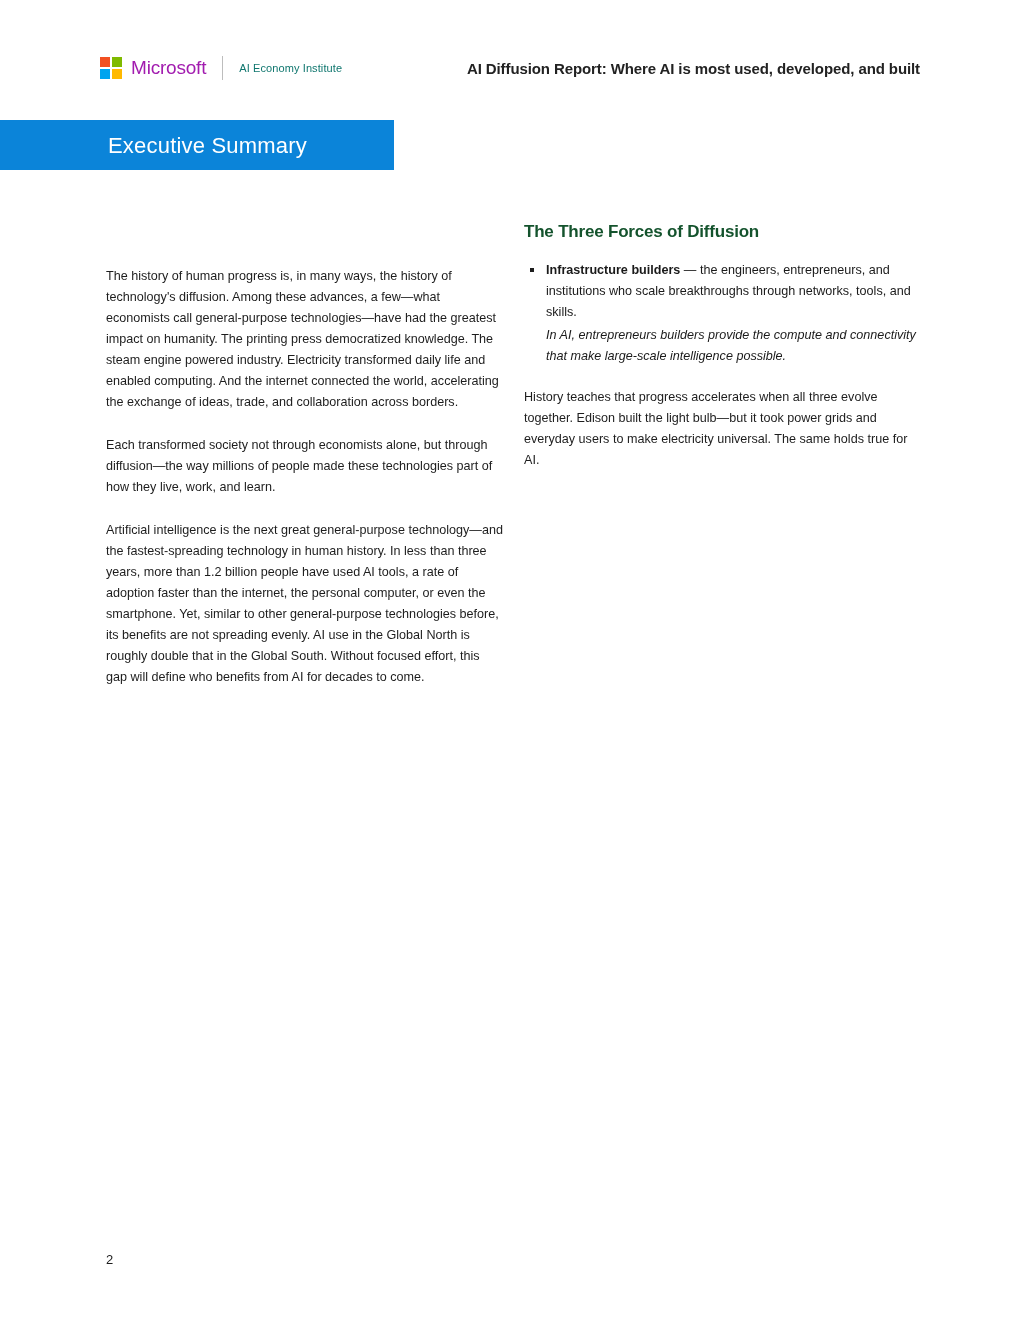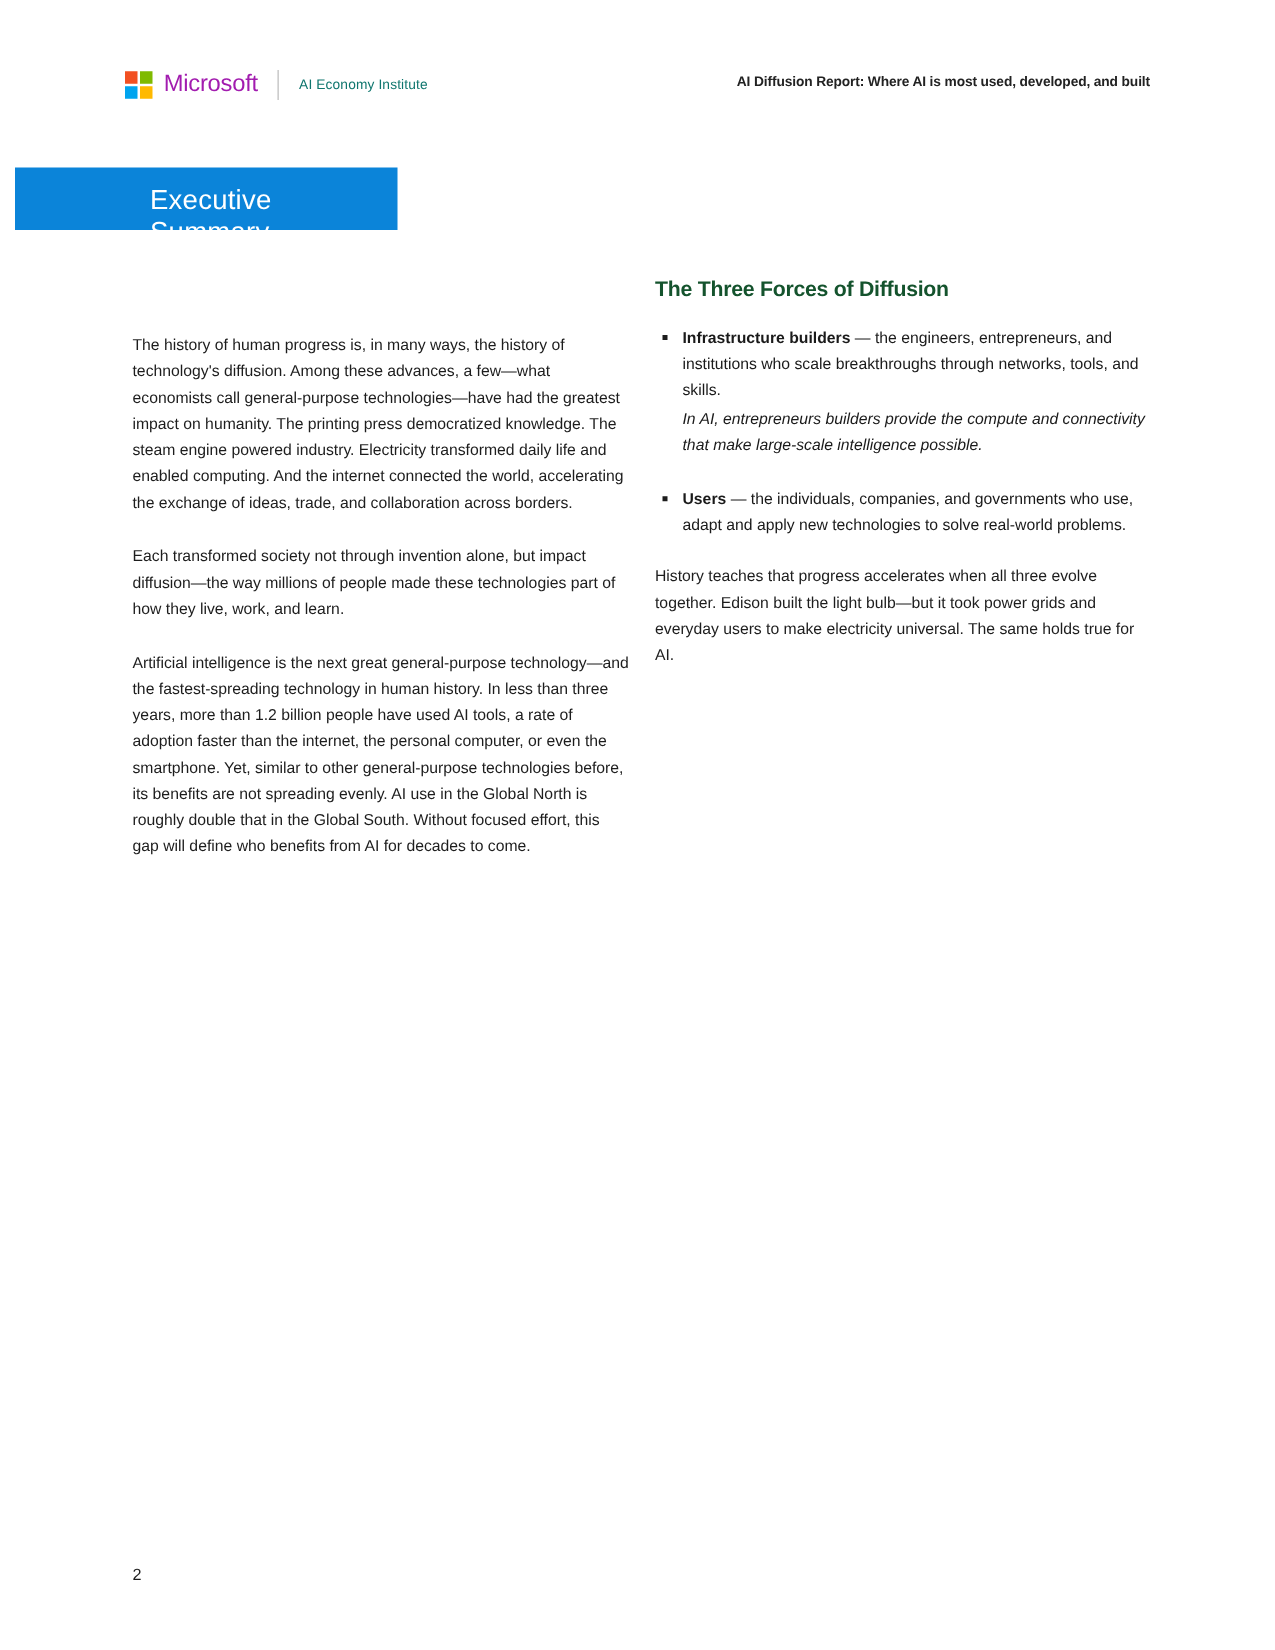--- a/index.html
+++ b/index.html
@@ -59,35 +59,34 @@
   }
   .brand-sub {
     font-size: 11px;
     color: #0f766e;
     letter-spacing: 0.1px;
   }
   .header-right {
     position: absolute;
     right: 100px;
     top: 8px;
-    font-size: 11px;
+    font-size: 15px;
     font-weight: bold;
     color: #222;
     letter-spacing: -0.1px;
   }
 
   
   .section-banner {
     position: absolute;
     left: 0;
-    top: 134px;
-    width: 306px;
+    top: 120px;
+    width: 394px;
     height: 50px;
     background: #0b84d9;
-    margin-left: 12px;
   }
   .section-banner .label {
     position: absolute;
     left: 108px;
     top: 13px;
     font-size: 22px;
     color: #ffffff;
     letter-spacing: 0.2px;
   }
 
@@ -191,37 +190,33 @@
 </div>
 
 <div class="section-banner">
   <div class="label">Executive Summary</div>
 </div>
 
 <div class="content">
 
   <div class="col-left">
     <p class="body">The history of human progress is, in many ways, the history of technology's diffusion. Among these advances, a few—what economists call general-purpose technologies—have had the greatest impact on humanity. The printing press democratized knowledge. The steam engine powered industry. Electricity transformed daily life and enabled computing. And the internet connected the world, accelerating the exchange of ideas, trade, and collaboration across borders.</p>
-    <p class="body">Each transformed society not through invention alone, but impact diffusion—the way millions of people made these technologies part of how they live, work, and learn.</p>
+    <p class="body">Each transformed society not through economists alone, but through diffusion—the way millions of people made these technologies part of how they live, work, and learn.</p>
     <p class="body">Artificial intelligence is the next great general-purpose technology—and the fastest-spreading technology in human history. In less than three years, more than 1.2 billion people have used AI tools, a rate of adoption faster than the internet, the personal computer, or even the smartphone. Yet, similar to other general-purpose technologies before, its benefits are not spreading evenly. AI use in the Global North is roughly double that in the Global South. Without focused effort, this gap will define who benefits from AI for decades to come.</p>
   </div>
 
   <div class="col-right">
     <h2 class="col-title">The Three Forces of Diffusion</h2>
 
     <ul class="forces">
       <li>
         <span class="bullet"></span>
         <span class="force-term">Infrastructure builders</span><span> — the engineers, entrepreneurs, and institutions who scale breakthroughs through networks, tools, and skills.</span>
         <span class="force-note">In AI, entrepreneurs builders provide the compute and connectivity that make large-scale intelligence possible.</span>
       </li>
-      <li>
-        <span class="bullet"></span>
-        <span class="force-term">Users</span><span> — the individuals, companies, and governments who use, adapt and apply new technologies to solve real-world problems.</span>
-      </li>
     </ul>
 
     <p class="body">History teaches that progress accelerates when all three evolve together. Edison built the light bulb—but it took power grids and everyday users to make electricity universal. The same holds true for AI.</p>
   </div>
 
 </div>
 
 <div class="page-number">2</div>
 
 </body></html>

